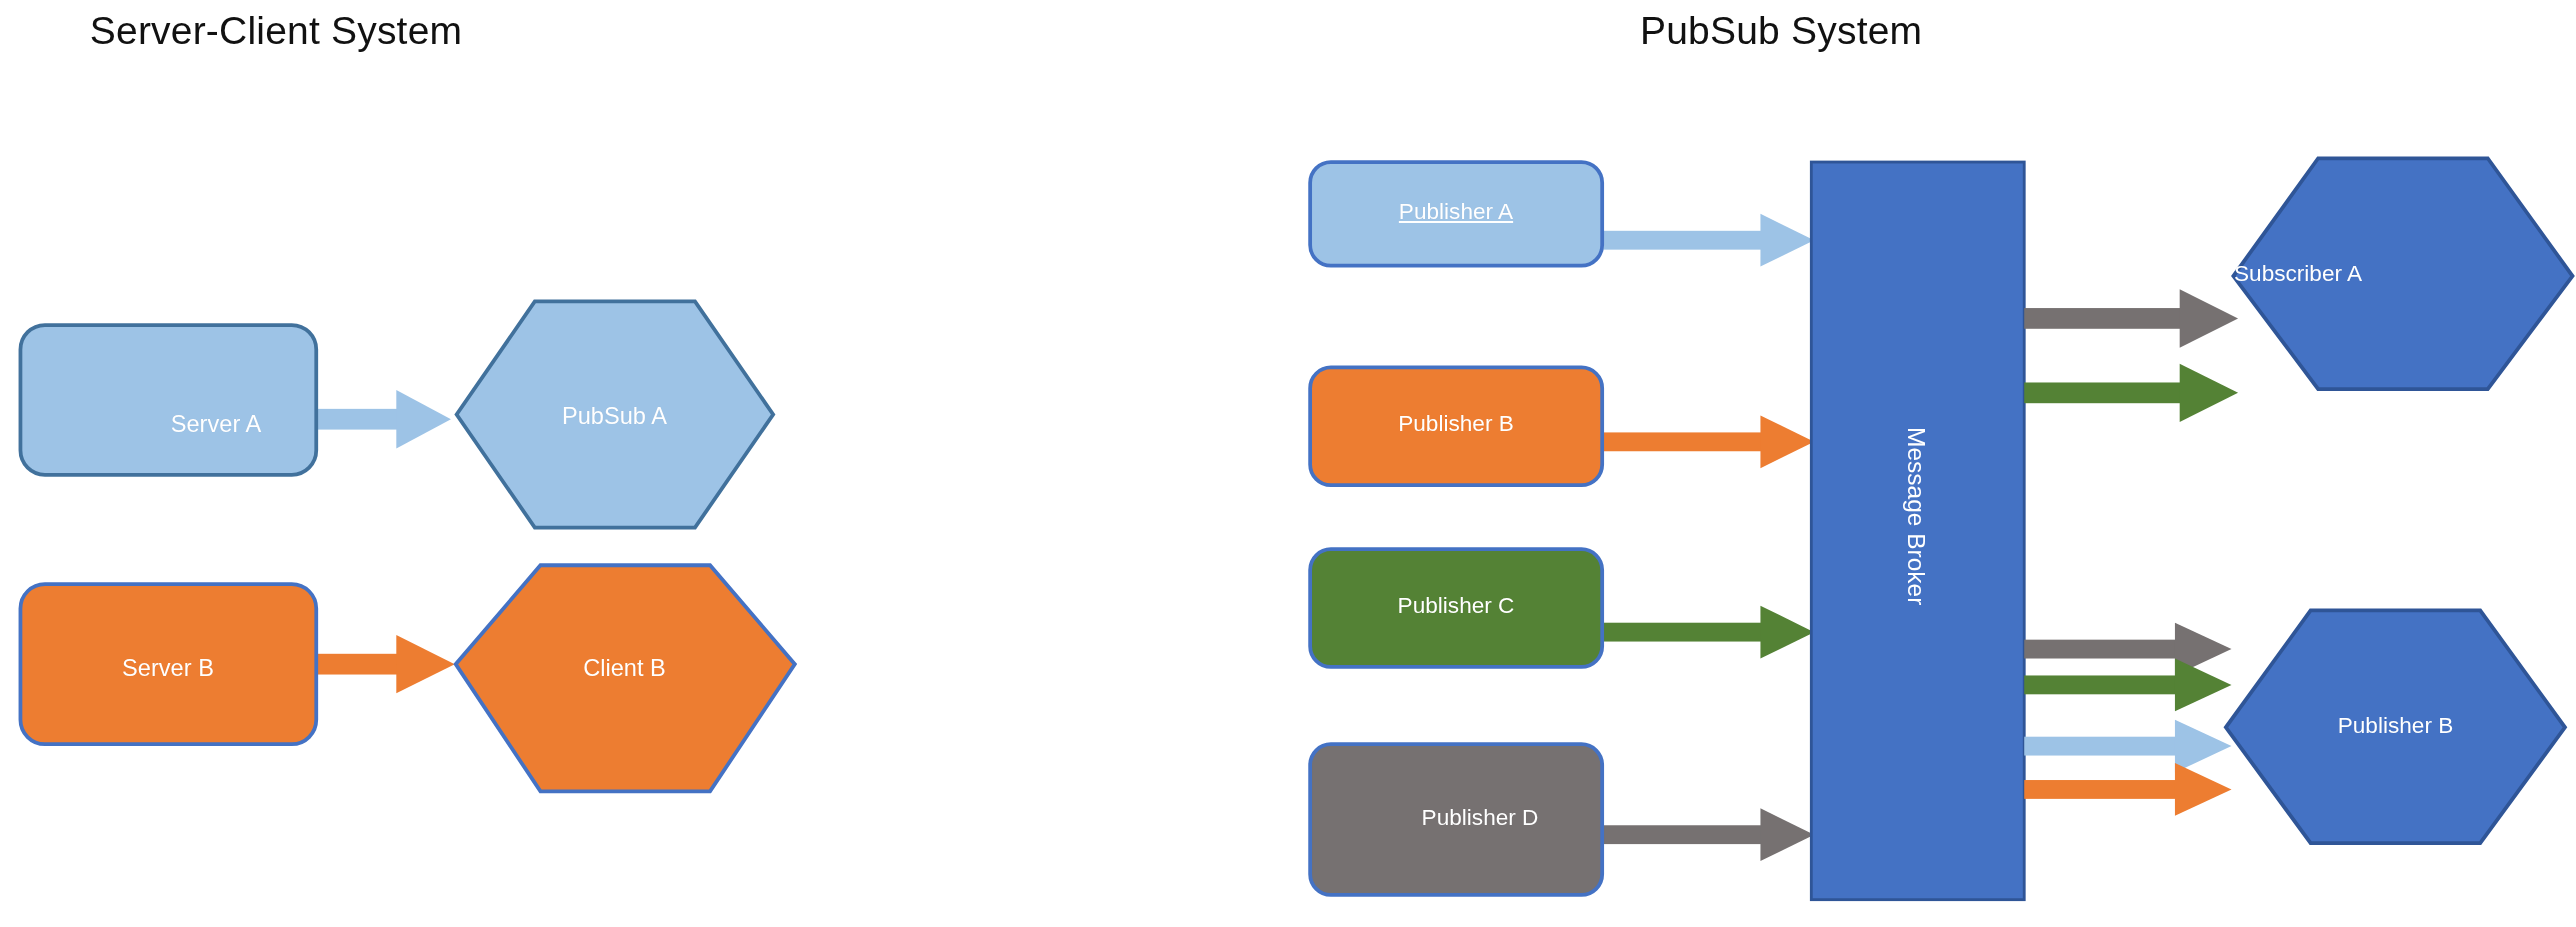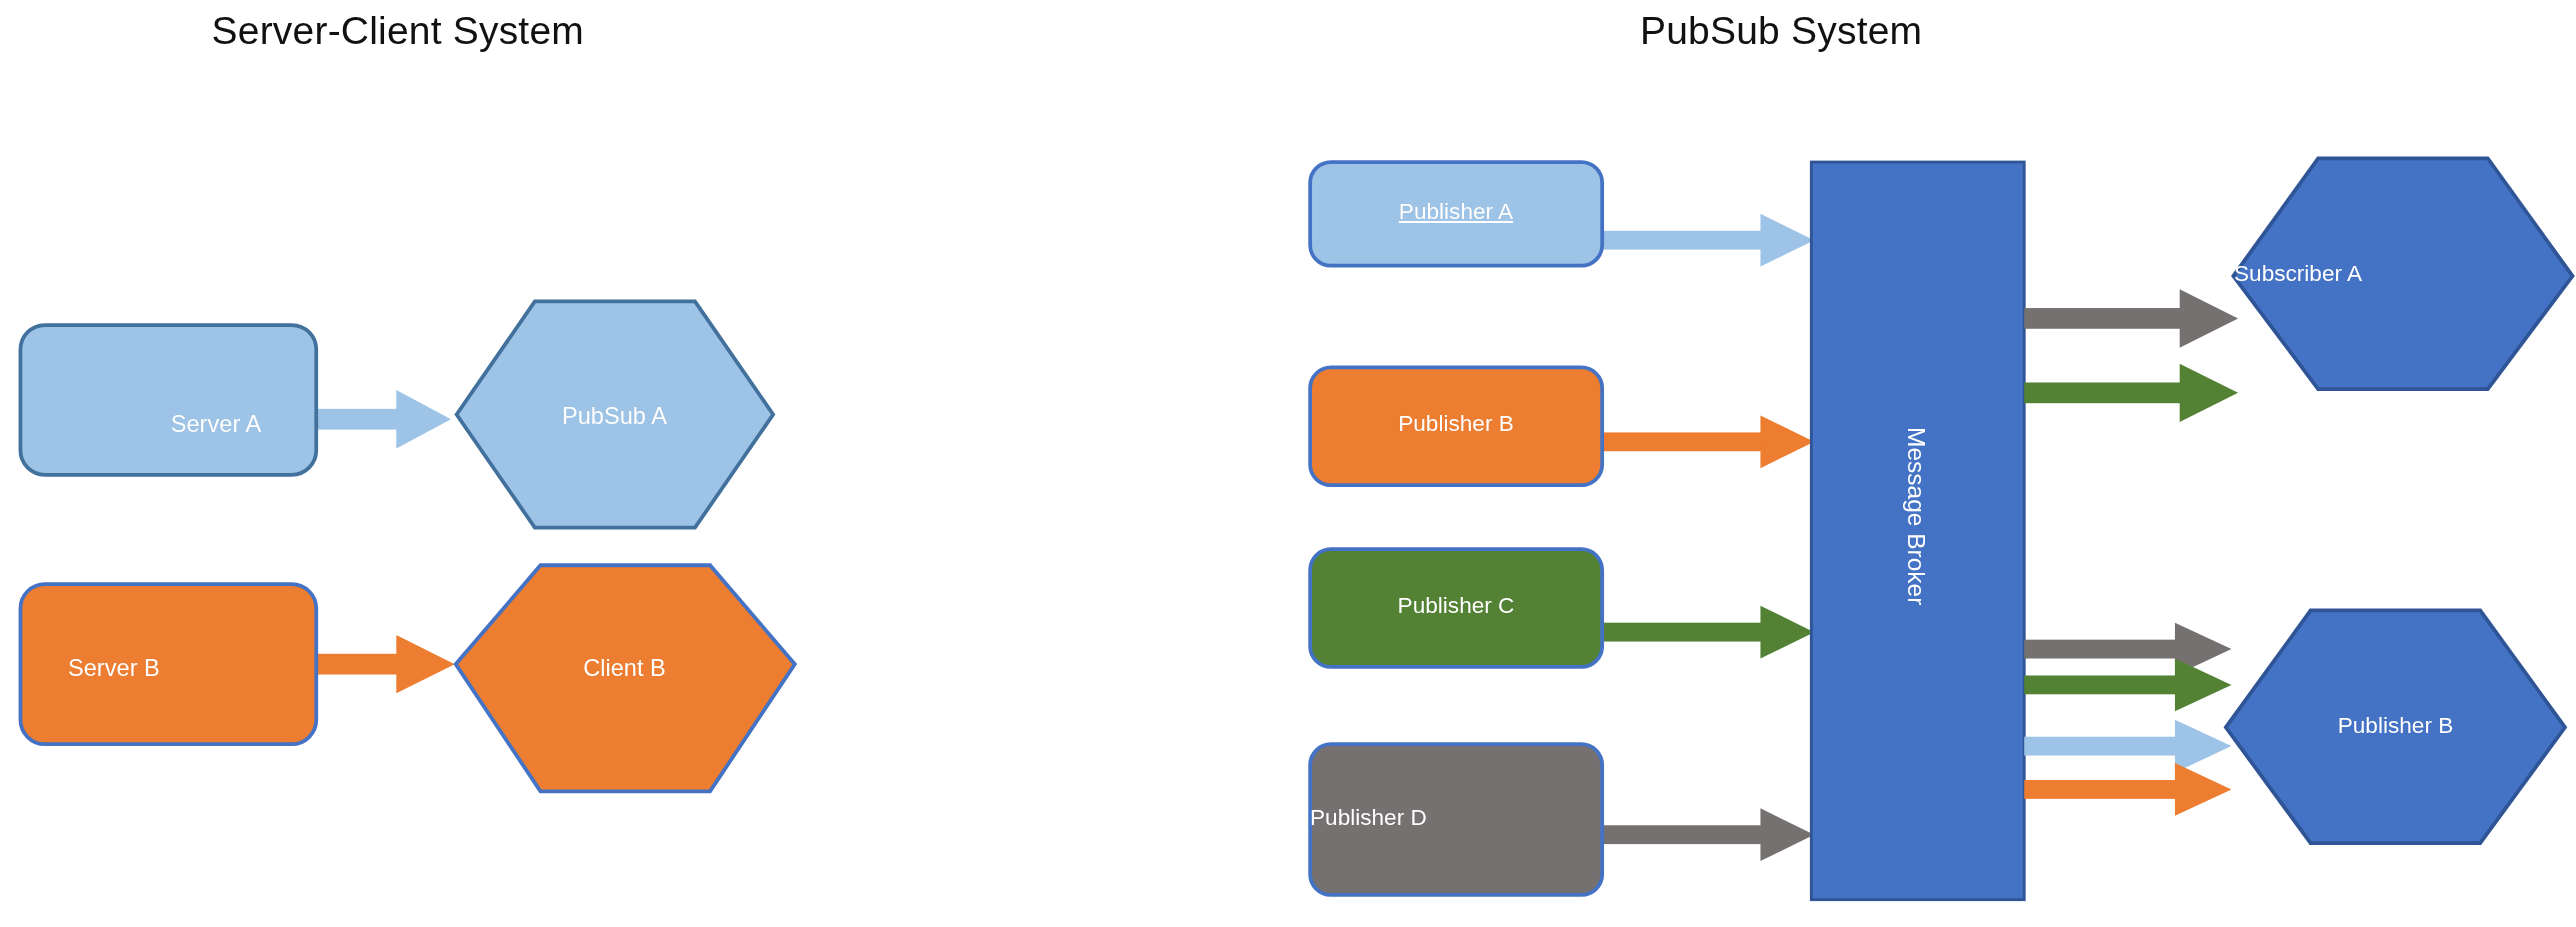--- a/index.html
+++ b/index.html
@@ -20,21 +20,21 @@
     background: #ffffff;
   }
   .title {
     position: absolute;
     font-size: 39px;
     color: #111111;
     font-weight: 400;
     white-space: nowrap;
     letter-spacing: 0.2px;
   }
-  #title-left  { left: 0;      top: 9.4px; width: 552px;  text-align: right; padding-left: 32px; }
+  #title-left  { left: 0;      top: 9.4px; width: 552px;  text-align: center; }
   #title-right { left: 1640px; top: 9.4px; width: 547px;  text-align: left; }
 
   svg.layer {
     position: absolute;
     left: 0; top: 0;
     width: 2576px;
     height: 927px;
   }
   .node-label {
     position: absolute;
@@ -146,31 +146,31 @@
 
     <polygon points="2460,168 2640,168 2730,293 2640,413 2460,413 2370,293" fill="#4472C4" stroke="#2F5597" stroke-width="4"></polygon>
 
     <polygon points="2452,648 2632,648 2722,772 2632,895 2452,895 2362,772" fill="#4472C4" stroke="#2F5597" stroke-width="4"></polygon>
   </svg>
 
   <div class="node-label" style="left:20px; top:224px; width:296px; text-align:center; top:411px;margin-left:48px;">Server A</div>
 
   <div class="node-label" style="left:456px; top:224px; width:317px; text-align:center; top:403px;">PubSub A</div>
 
-  <div class="node-label" style="left:20px; width:296px; top:655px;padding-left:48px;">Server B</div>
+  <div class="node-label" style="left:20px; width:296px; text-align:center; top:655px;">Server B</div>
 
   <div class="node-label" style="left:455px; width:339px; text-align:center; top:655px;">Client B</div>
 
   <div class="node-label small" style="left: 1310px; width: 292px; text-align: center; top: 199px; text-decoration: underline;">Publisher A</div>
 
   <div class="node-label small" style="left: 1310px; width: 292px; text-align: center; top: 411px;">Publisher B</div>
 
   <div class="node-label small" style="left: 1310px; width: 292px; text-align: center; top: 593px;">Publisher C</div>
 
-  <div class="node-label small" style="left: 1310px; width: 292px; text-align: left; top: 805px;">Publisher D</div>
+  <div class="node-label small" style="left: 1310px; width: 292px; text-align: center; top: 805px; padding-left: 24px;">Publisher D</div>
 
   <div class="broker-label" style="left: 1930px; top: 427px;">Message Broker</div>
 
   <div class="node-label small" style="left: 2234px; width: 339px; text-align: left; top: 261px;">Subscriber A</div>
 
   <div class="node-label small" style="left: 2226px; width: 339px; text-align: center; top: 713px;">Publisher B</div>
 
 </div>
 
 

